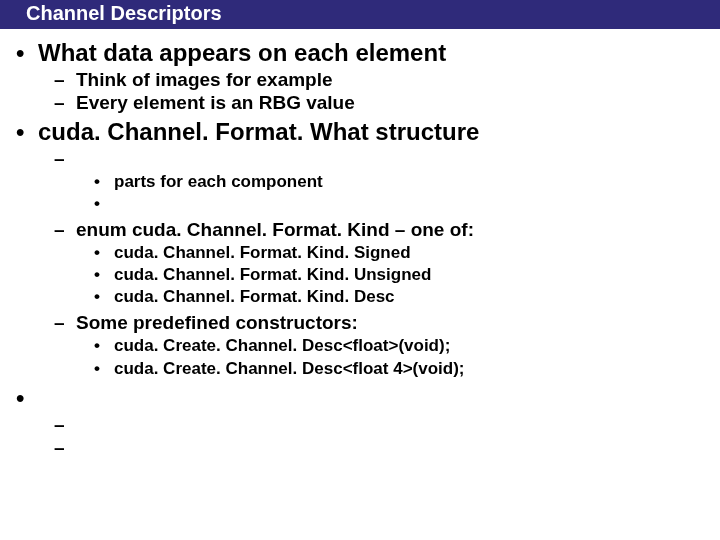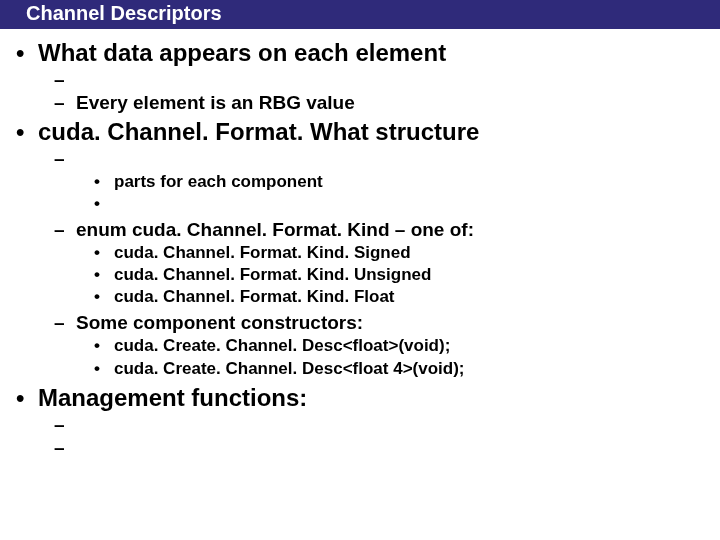--- a/index.html
+++ b/index.html
@@ -22,20 +22,21 @@
 <div class="slide">
   <div class="title-bar">Channel Descriptors</div>
   <div class="body">
 
     <div class="l1">
       <span class="bullet">•</span>
       <span>What data appears on each element</span>
     </div>
     <div class="l2">
       <span class="dash">–</span>
+      <span>Think of images for example</span>
     </div>
     <div class="l2">
       <span class="dash">–</span>
       <span>Every element is an RBG value</span>
     </div>
 
     <div class="l1">
       <span class="bullet">•</span>
       <span>cuda. Channel. Format. What structure</span>
     </div>
@@ -56,38 +57,37 @@
     <div class="l3">
       <span class="dot">•</span>
       <span>cuda. Channel. Format. Kind. Signed</span>
     </div>
     <div class="l3">
       <span class="dot">•</span>
       <span>cuda. Channel. Format. Kind. Unsigned</span>
     </div>
     <div class="l3">
       <span class="dot">•</span>
-      <span>cuda. Channel. Format. Kind. Float</span>
+      <span>cuda. Channel. Format. Kind. Desc</span>
     </div>
     <div class="l2 l2-gap">
       <span class="dash">–</span>
-      <span>Some component constructors:</span>
+      <span>Some predefined constructors:</span>
     </div>
     <div class="l3">
       <span class="dot">•</span>
       <span>cuda. Create. Channel. Desc&lt;float&gt;(void);</span>
     </div>
     <div class="l3">
       <span class="dot">•</span>
       <span>cuda. Create. Channel. Desc&lt;float 4&gt;(void);</span>
     </div>
 
     <div class="l1">
       <span class="bullet">•</span>
-      <span>Management functions:</span>
     </div>
     <div class="l2">
       <span class="dash">–</span>
     </div>
     <div class="l2">
       <span class="dash">–</span>
     </div>
 
   </div>
 </div>

